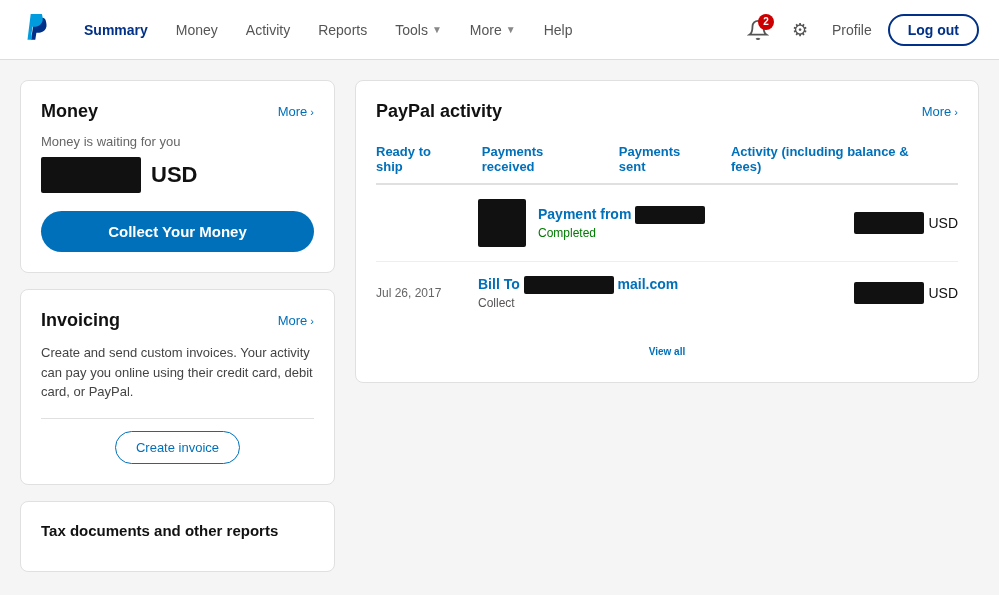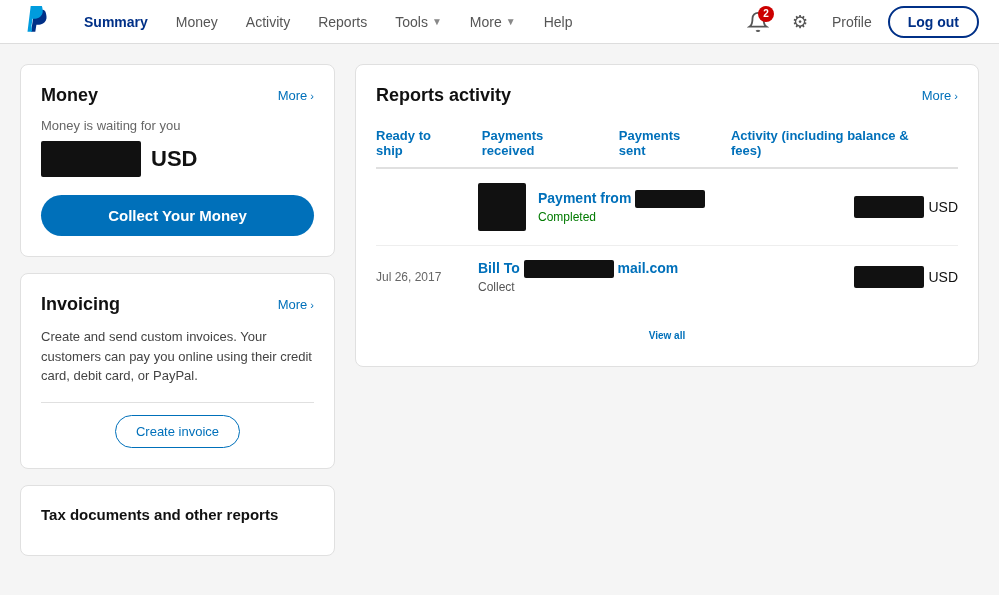--- a/index.html
+++ b/index.html
@@ -5,21 +5,21 @@
     * { box-sizing: border-box; margin: 0; padding: 0; }
     body { font-family: Arial, Helvetica, sans-serif; background: #f5f5f5; color: #333; font-size: 14px; }
 
     
     nav {
       background: #fff;
       border-bottom: 1px solid #ddd;
       display: flex;
       align-items: center;
       padding: 0 20px;
-      height: 44px;
+      height: 60px;
       gap: 0;
     }
     .nav-logo {
       margin-right: 18px;
       display: flex;
       align-items: center;
     }
     .nav-logo svg { width: 32px; height: 32px; }
     .nav-links {
       display: flex;
@@ -386,37 +386,37 @@
     </div>
 
     <div class="card">
       <div class="card-header">
         <span class="card-title">Invoicing</span>
         <a class="more-link">
           <span>More</span>
           <span class="arrow">›</span>
         </a>
       </div>
-      <p class="invoicing-desc">Create and send custom invoices. Your customers can pay you online using their credit card, debit card, or PayPal.</p>
+      <p class="invoicing-desc">Create and send custom invoices. Your activity can pay you online using their credit card, debit card, or PayPal.</p>
       <hr class="invoice-divider">
       <button class="create-invoice-btn">Create invoice</button>
     </div>
 
     <div class="card tax-card">
       <div class="card-header">
         <span class="card-title">Tax documents and other reports</span>
       </div>
     </div>
 
   </div>
 
   <div class="right-col">
     <div class="activity-card">
       <div class="activity-header">
-        <span class="activity-title">Reports activity</span>
+        <span class="activity-title">PayPal activity</span>
         <a class="more-link">
           <span>More</span>
           <span class="arrow">›</span>
         </a>
       </div>
 
       <div class="tabs">
         <div class="tab">Ready to ship</div>
         <div class="tab">Payments received</div>
         <div class="tab">Payments sent</div>

